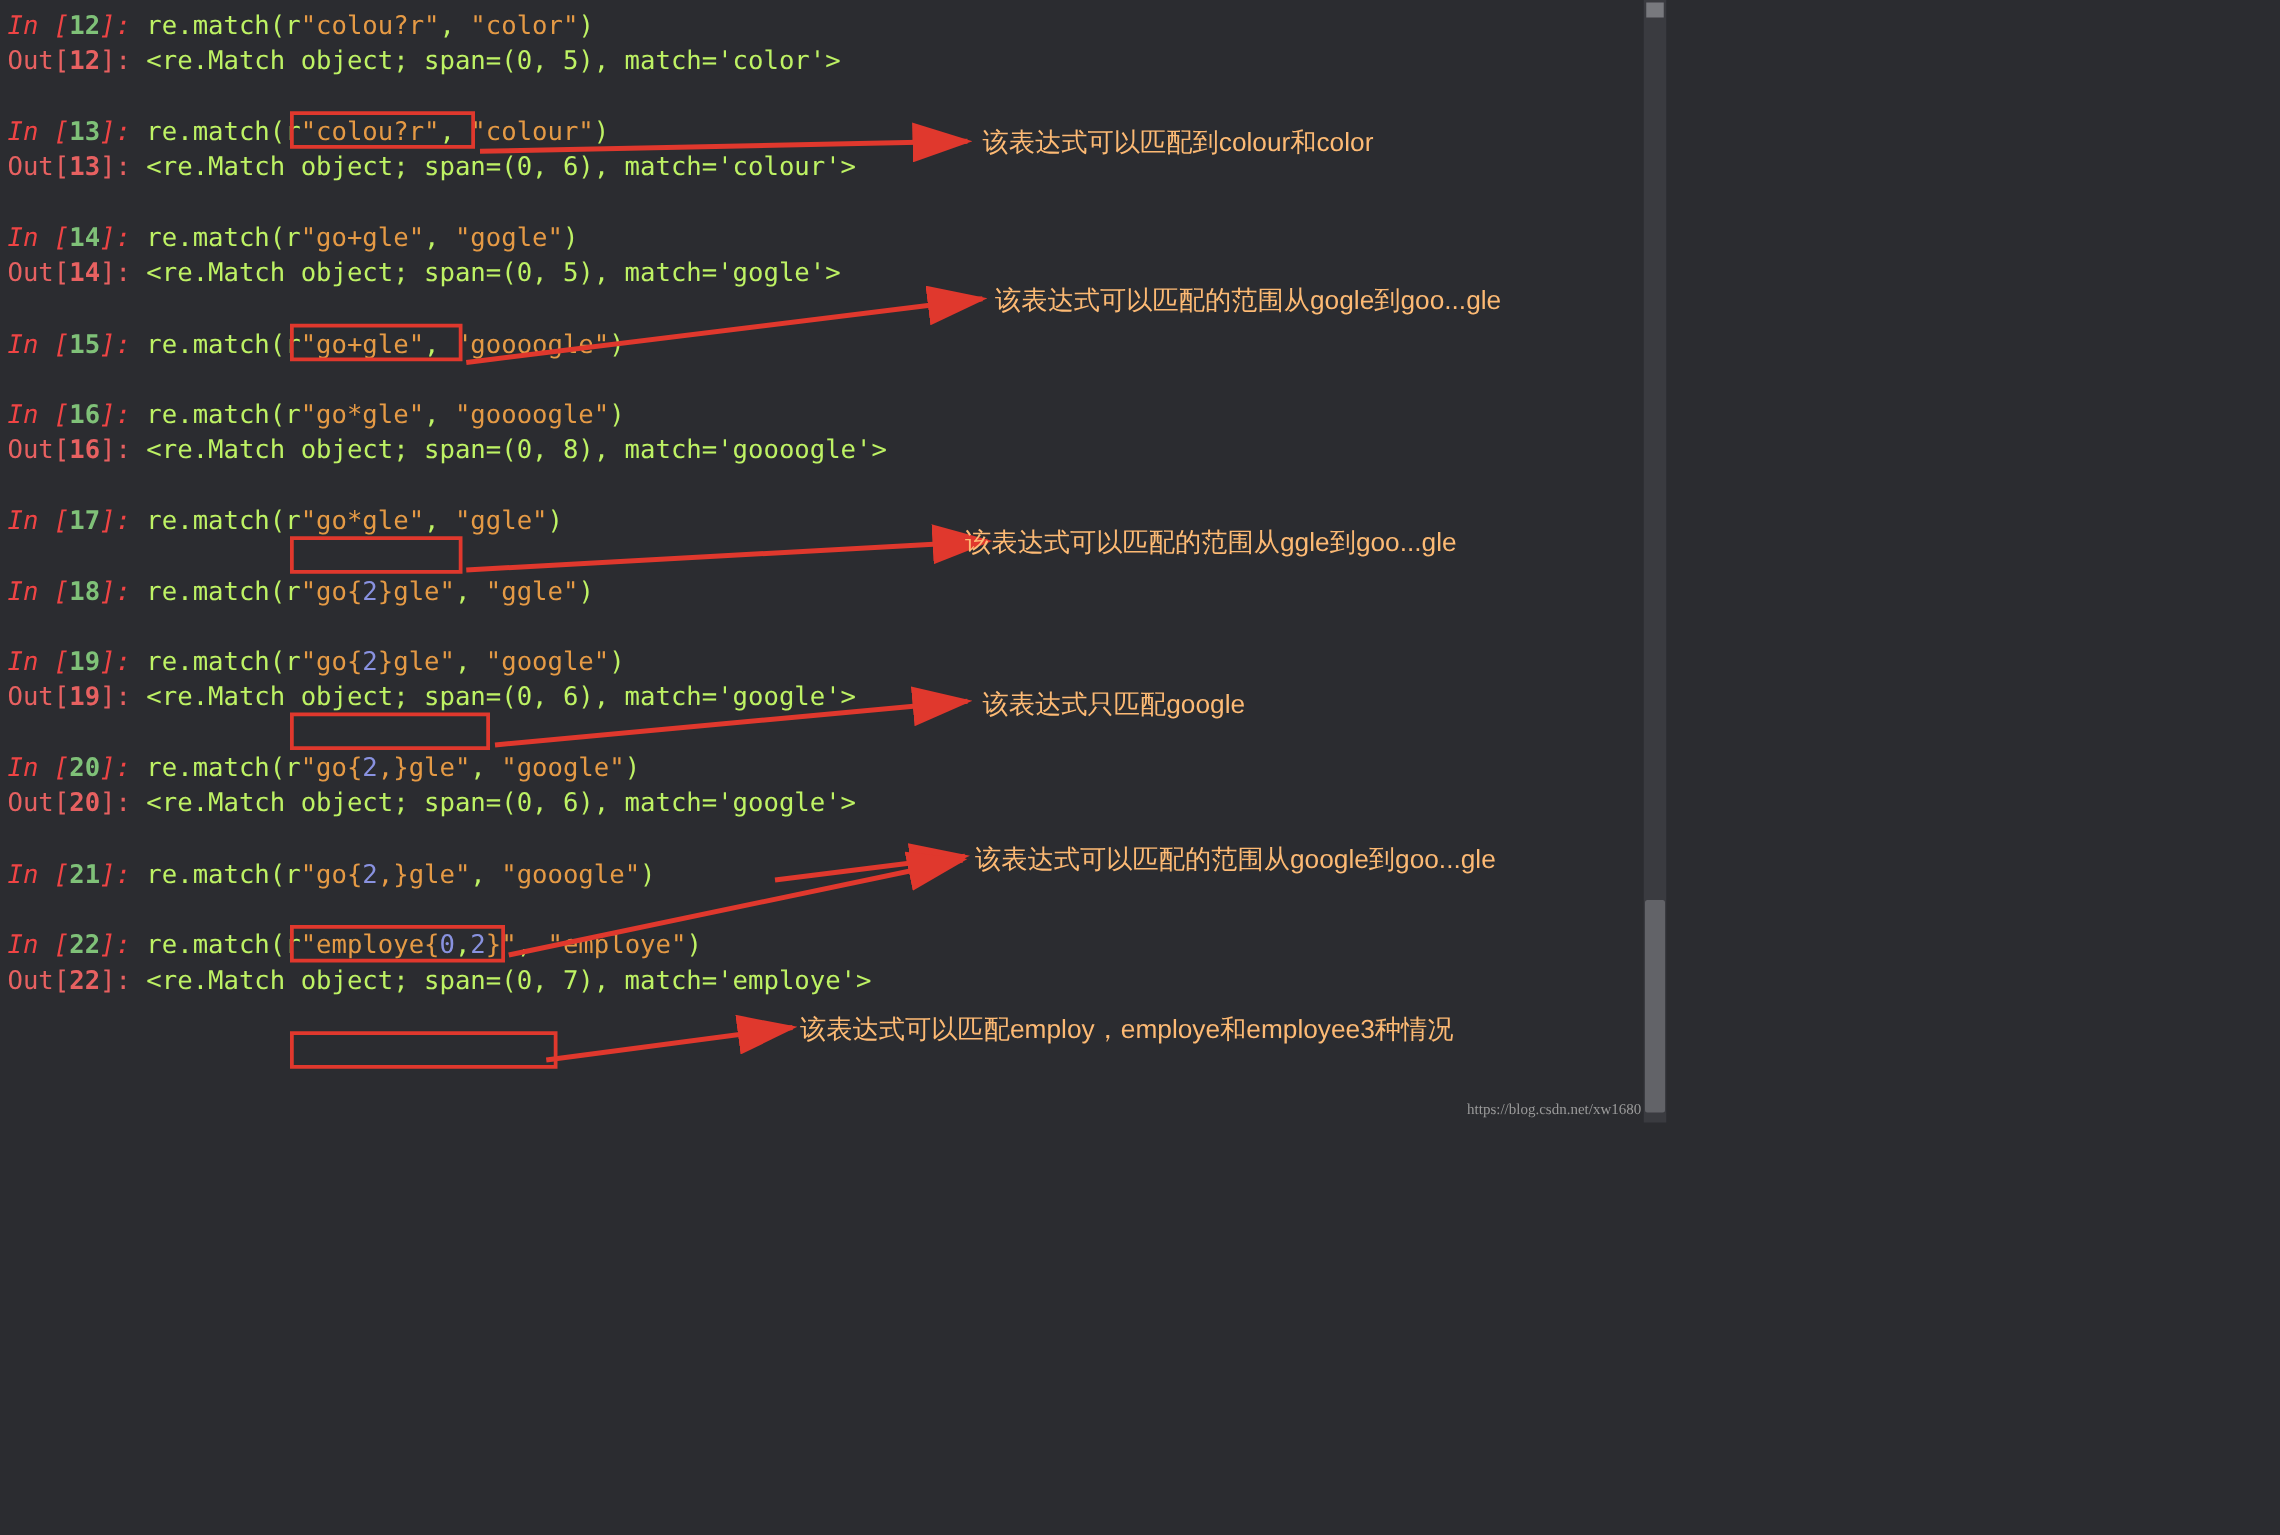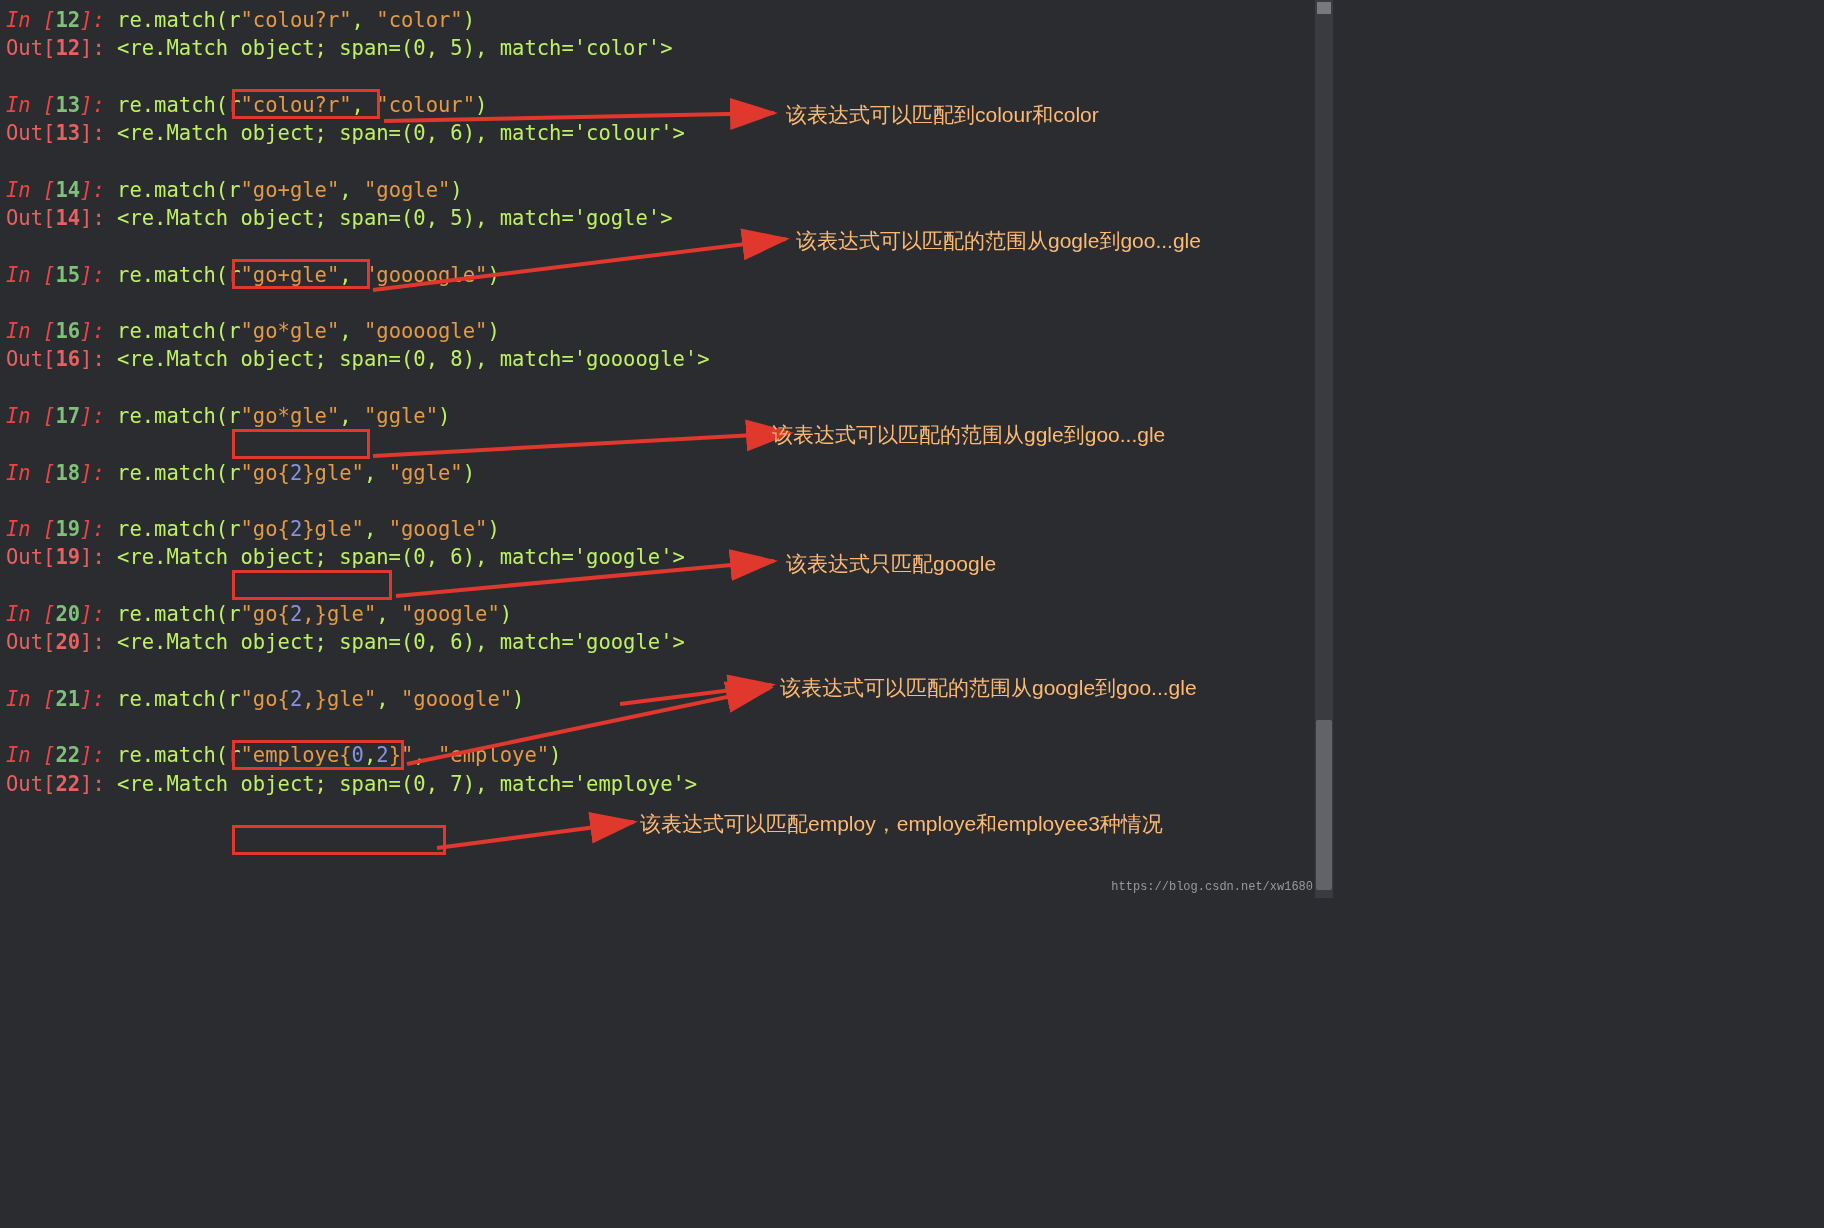--- a/index.html
+++ b/index.html
@@ -60,21 +60,21 @@
     position: absolute;
     right: 2px; top: 2px;
     width: 14px; height: 12px;
     background: #78797e;
   }
   .watermark {
     position: absolute;
     right: 20px; bottom: 2px;
     color: #9a9a9a;
     font-size: 12px;
-    font-family: Liberation Mono, monospace;
+    font-family: Liberation Serif, serif;
     padding-left: 24px;
   }
 </style>
 </head>
 <body>
 
 <div class="terminal" id="term">
     <div class="line" style="position: relative;"><span class="in-bracket">In [</span><span class="num">12</span><span class="in-bracket">]: </span><span class="plain">re.match(r</span><span class="str">"colou?r"</span><span class="plain">, </span><span class="str">"color"</span><span class="plain">)</span></div>
     <div class="line"><span class="out-bracket">Out[</span><span class="out-num">12</span><span class="out-bracket">]: </span><span class="plain">&lt;re.Match object; span=(0, 5), match='color'&gt;</span></div>
     <div class="line"> </div>

